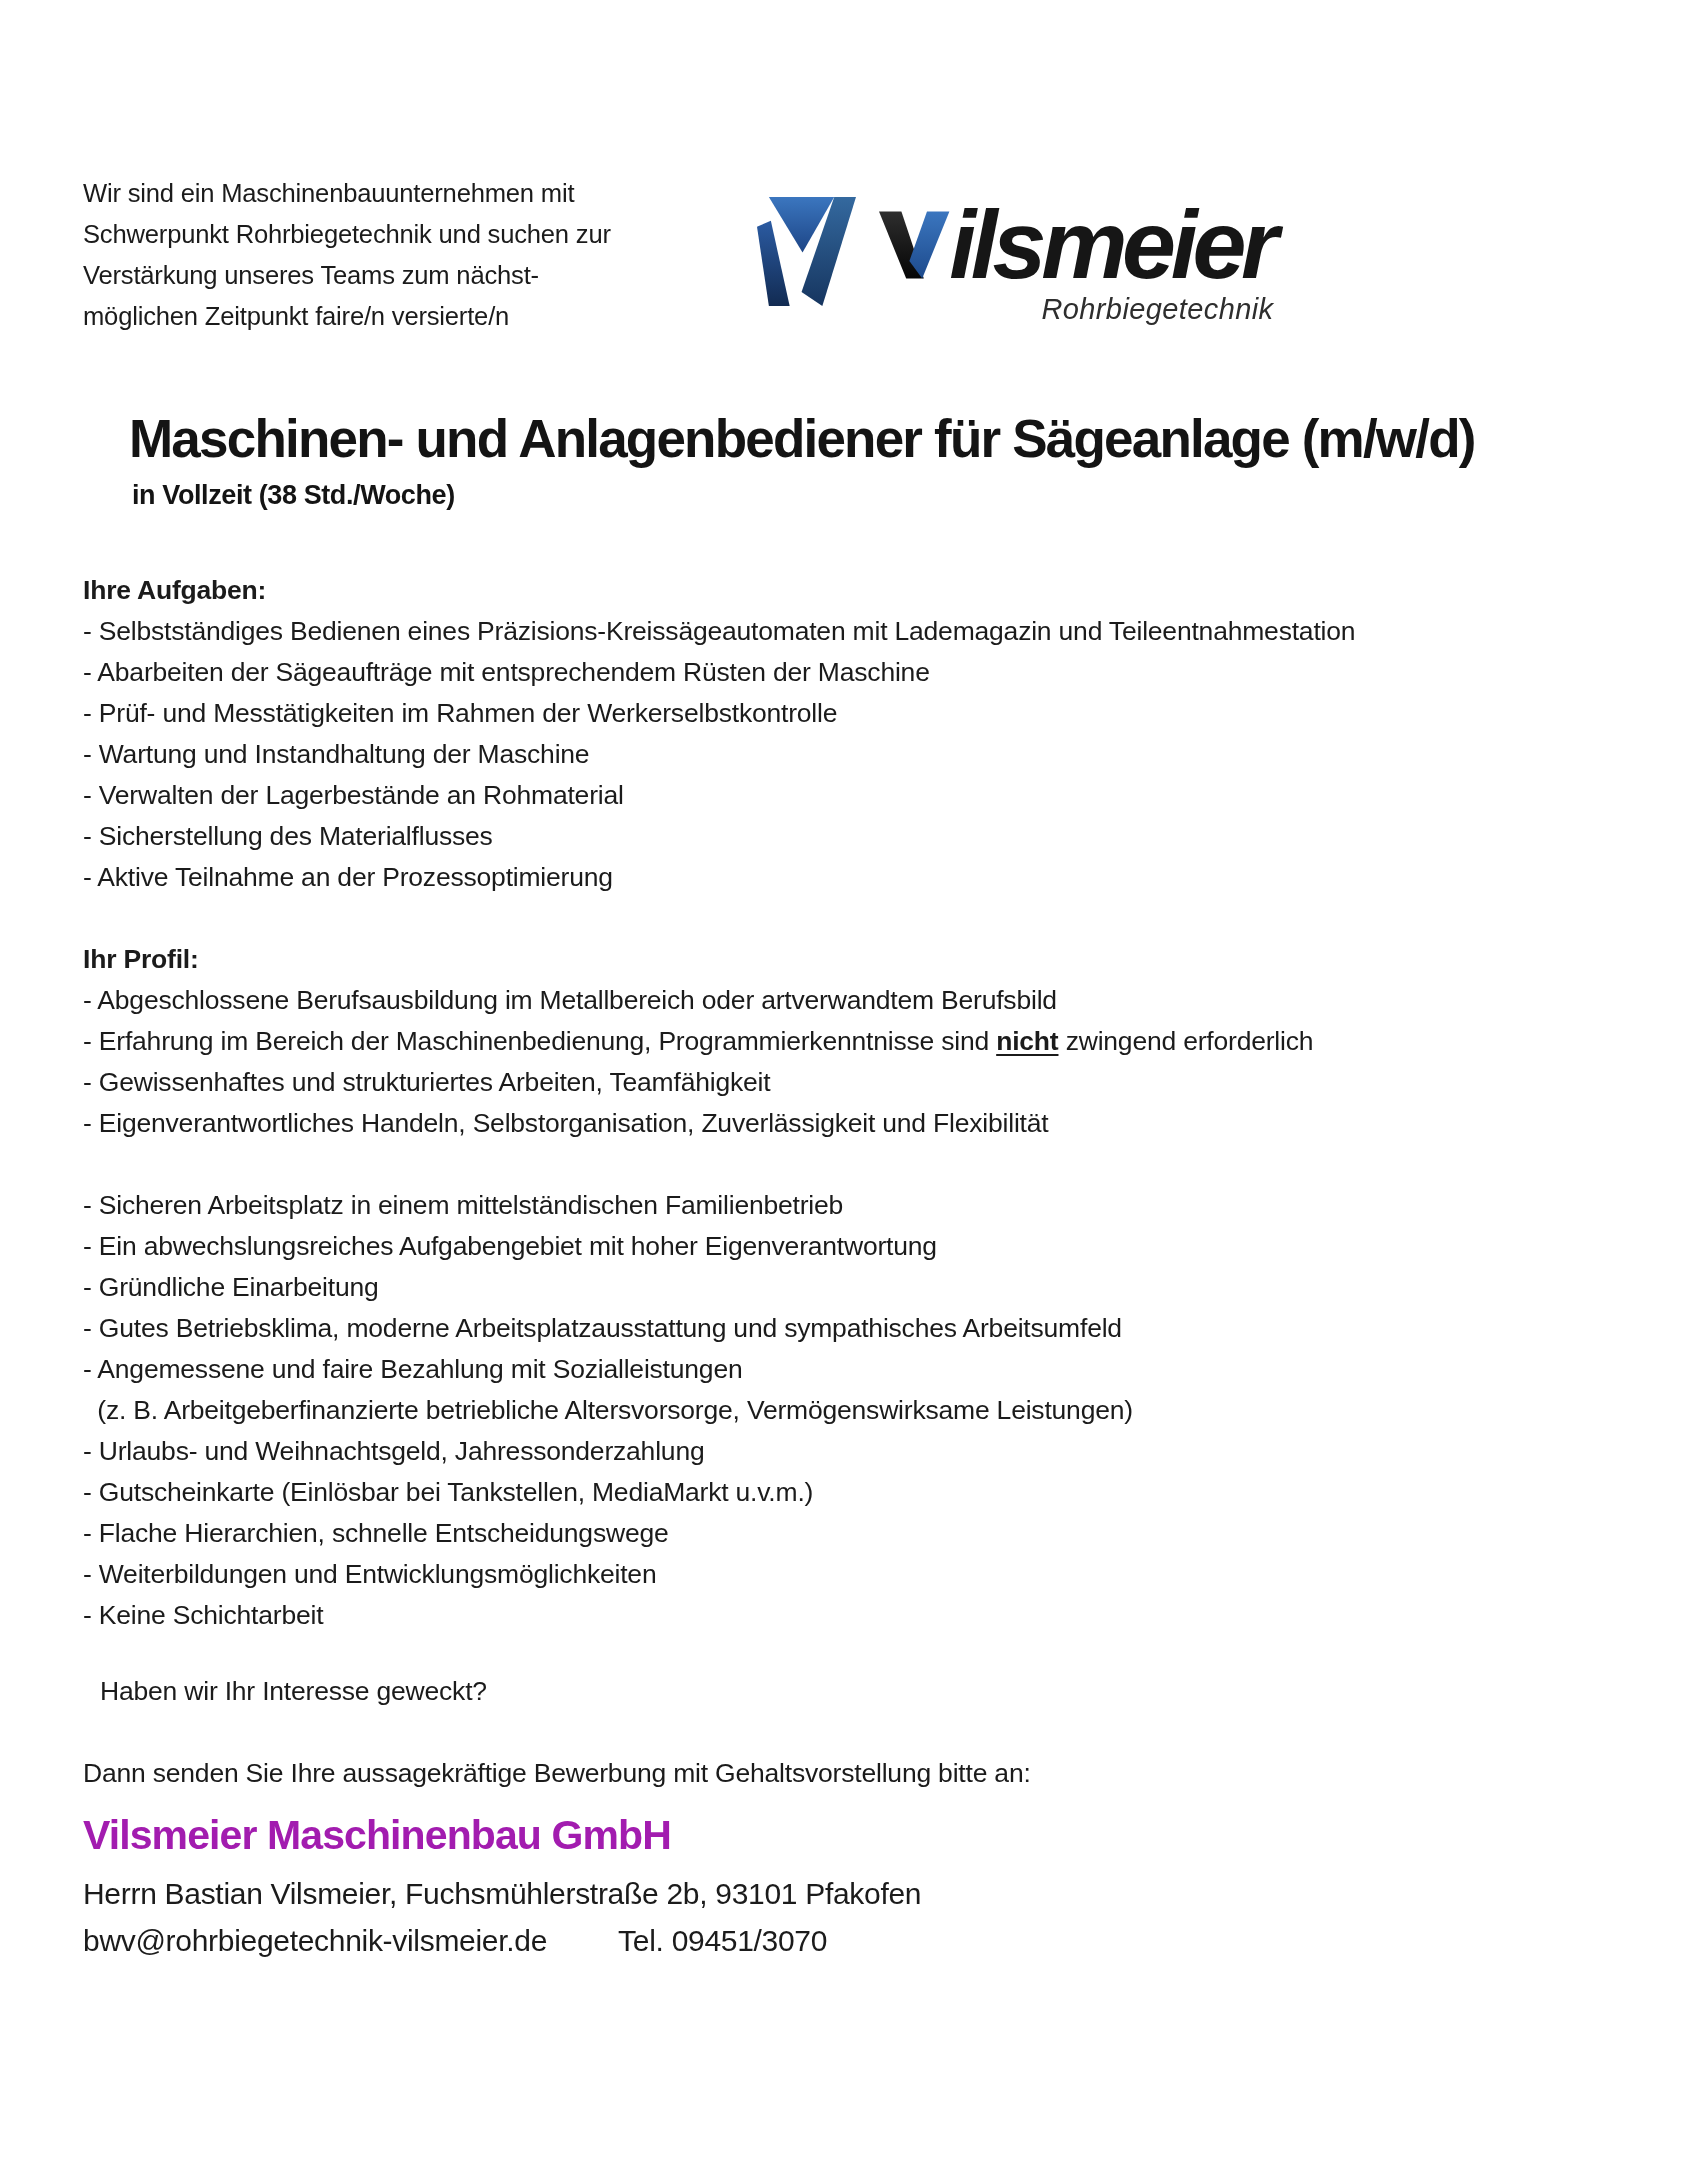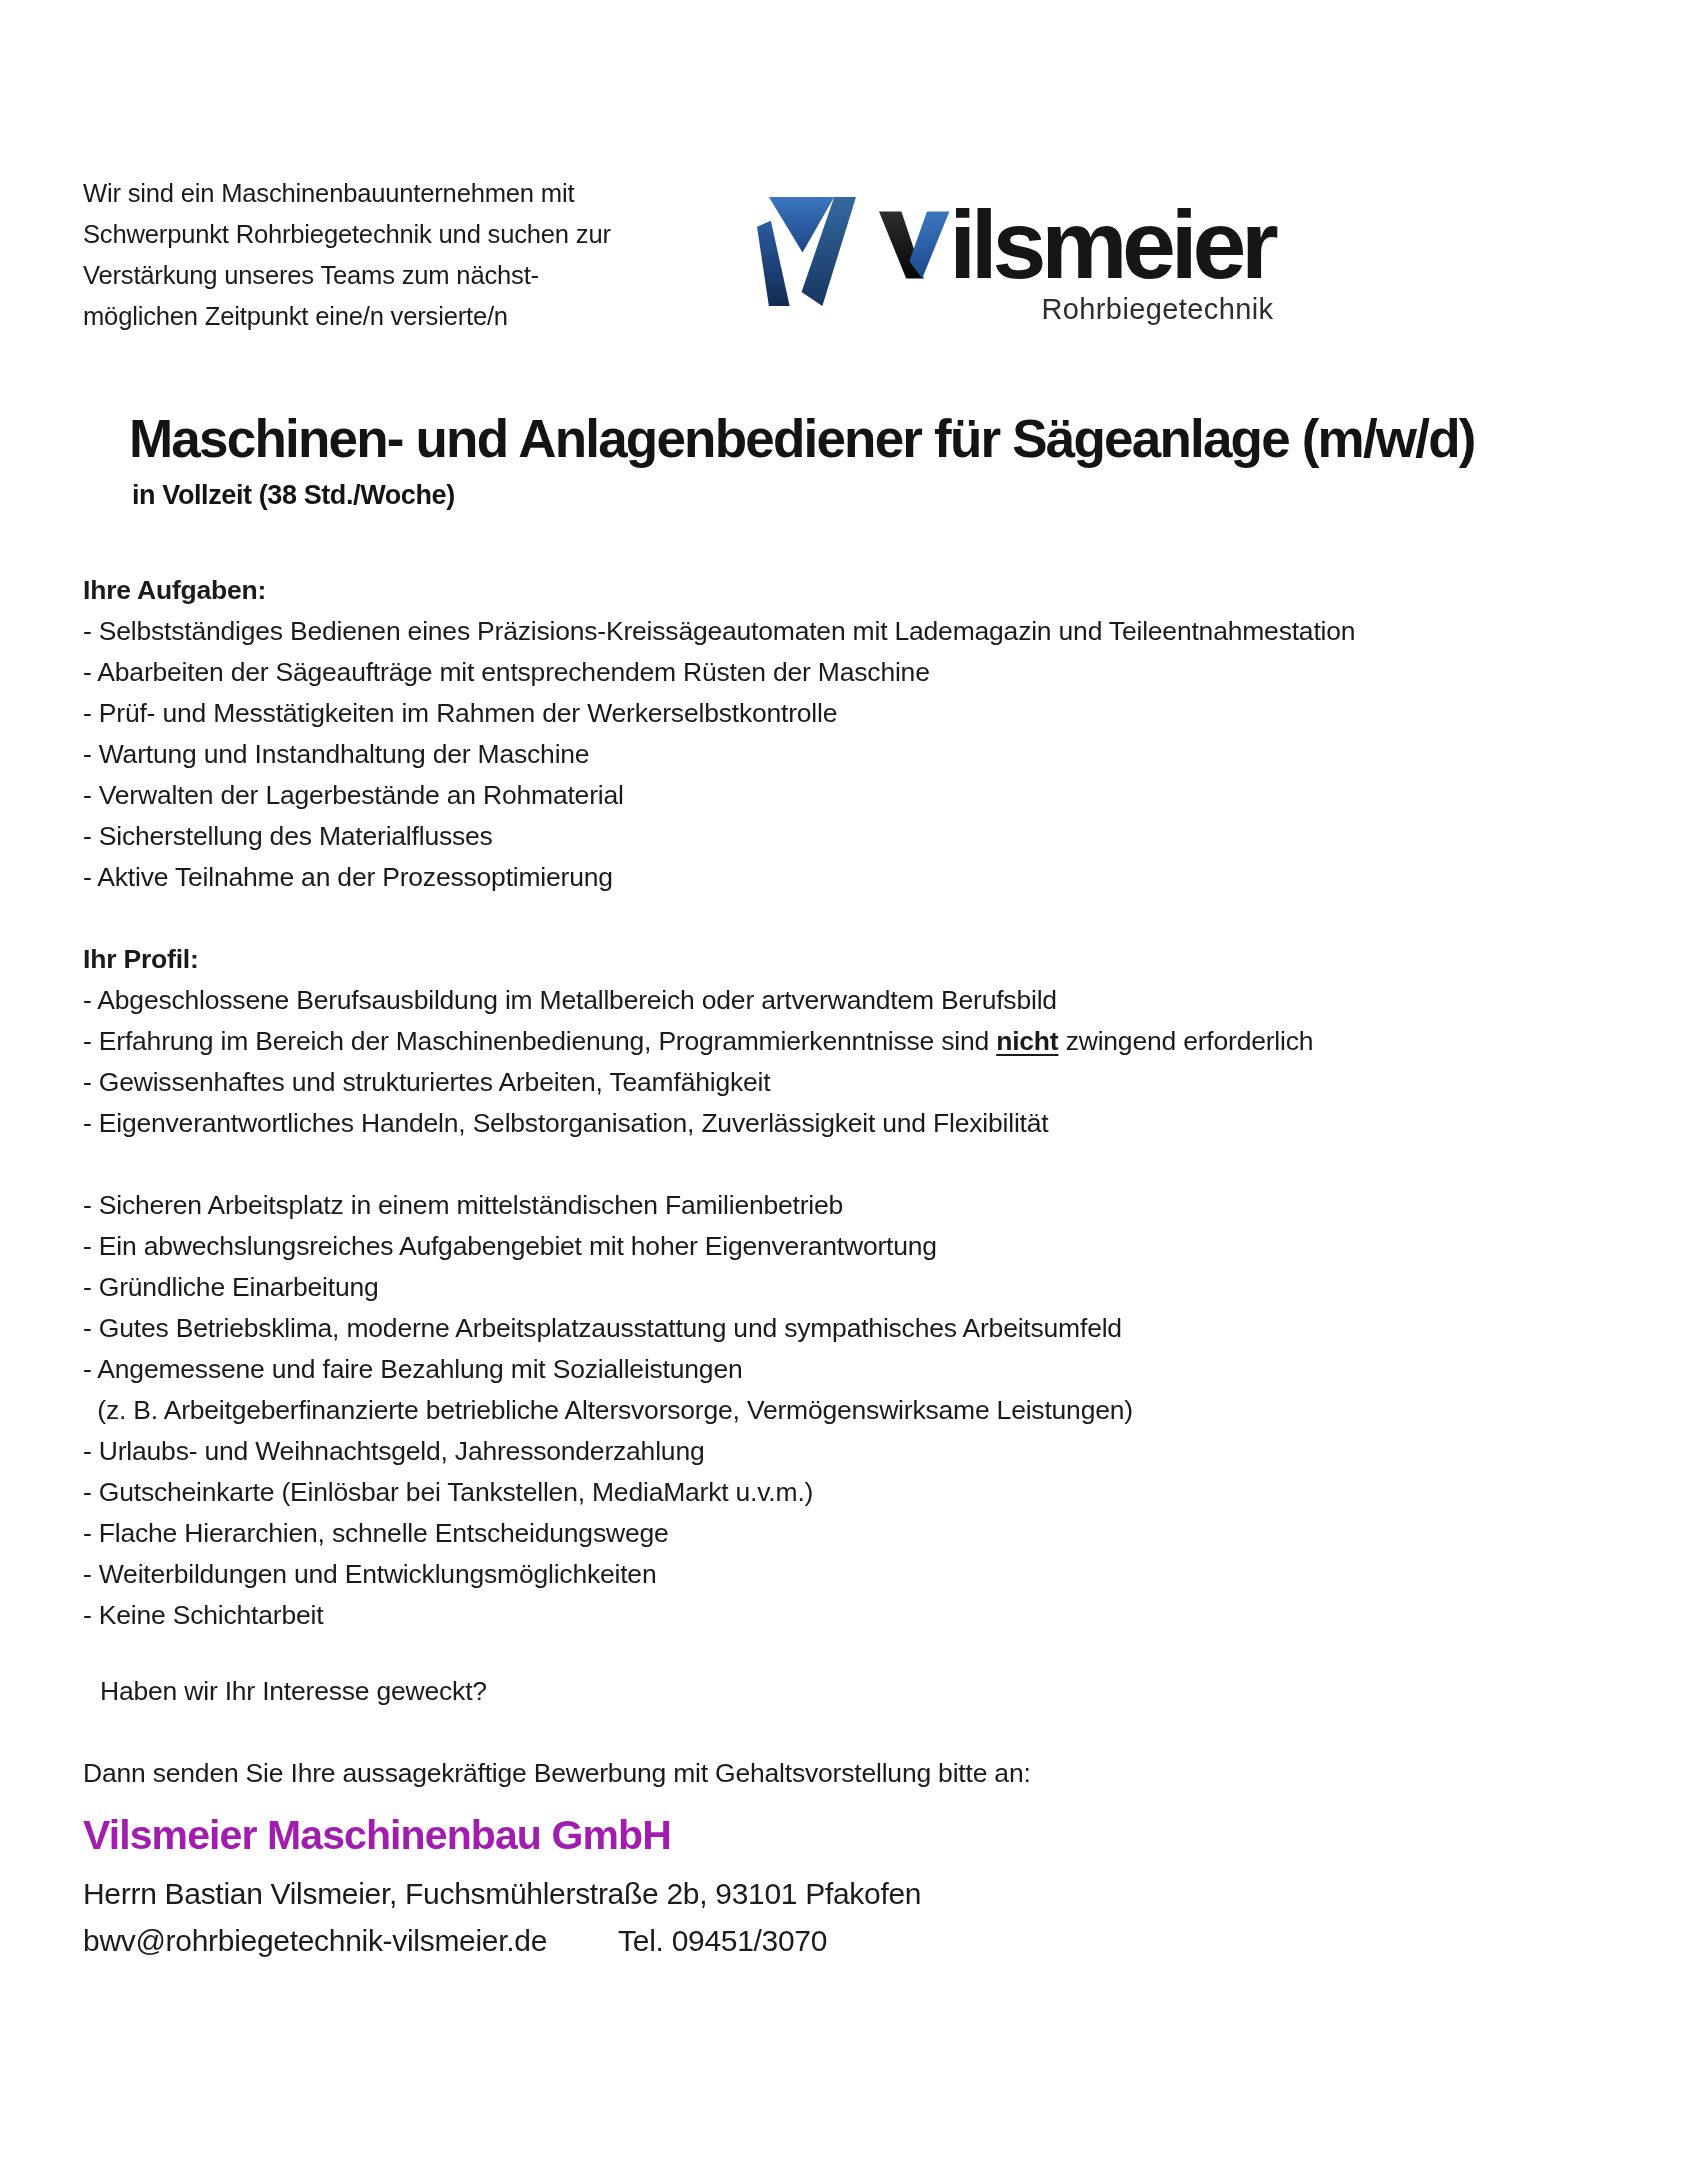--- a/index.html
+++ b/index.html
@@ -17,21 +17,21 @@
   .intro {
     position:absolute; left:83px; top:173px;
     font-size:25.6px; line-height:41px; color:#1b1b1b;
     letter-spacing:-0.2px;
   }
   .logo {
     position:absolute; left:757px; top:196px;
     display:flex; align-items:flex-start;
   }
   .logo-mark { width:99px; height:111px; display:block; }
-  .logo-text { margin-left:23px; display:flex; flex-direction:column; }
+  .logo-text { margin-left:23px; display:flex; flex-direction:column;font-style:italic; }
   .wordmark-row { display:flex; align-items:flex-start; height:85px; }
   .wordmark-v { width:72px; height:74px; margin-top:12.4px; display:block; }
   .wordmark-rest {
     font-size:97px; line-height:74px; font-weight:bold;
     letter-spacing:-5.3px; color:#161616; margin-top:12.4px; margin-left:-1.8px;
   }
   .tagline {
     font-size:29px; color:#2e2e2e; text-align:right;
     margin-top:12.4px; letter-spacing:0.4px;
   }
@@ -73,21 +73,21 @@
 </style>
 </head>
 <body>
 
 <div class="page">
 
   <div class="intro">
     <div class="line">Wir sind ein Maschinenbauunternehmen mit</div>
     <div class="line">Schwerpunkt Rohrbiegetechnik und suchen zur</div>
     <div class="line">Verstärkung unseres Teams zum nächst-</div>
-    <div class="line">möglichen Zeitpunkt eine/n versierte/n</div>
+    <div class="line">möglichen Zeitpunkt faire/n versierte/n</div>
   </div>
 
   <div class="logo">
     <svg class="logo-mark" viewBox="0 0 100 110">
       <defs>
         <linearGradient id="gTop" x1="0" y1="0" x2="0" y2="1">
           <stop offset="0" stop-color="#3b76bf"></stop>
             <stop offset="1" stop-color="#1d4586"></stop>
         </linearGradient>
         <linearGradient id="gSlab" x1="0" y1="0" x2="0" y2="1">

